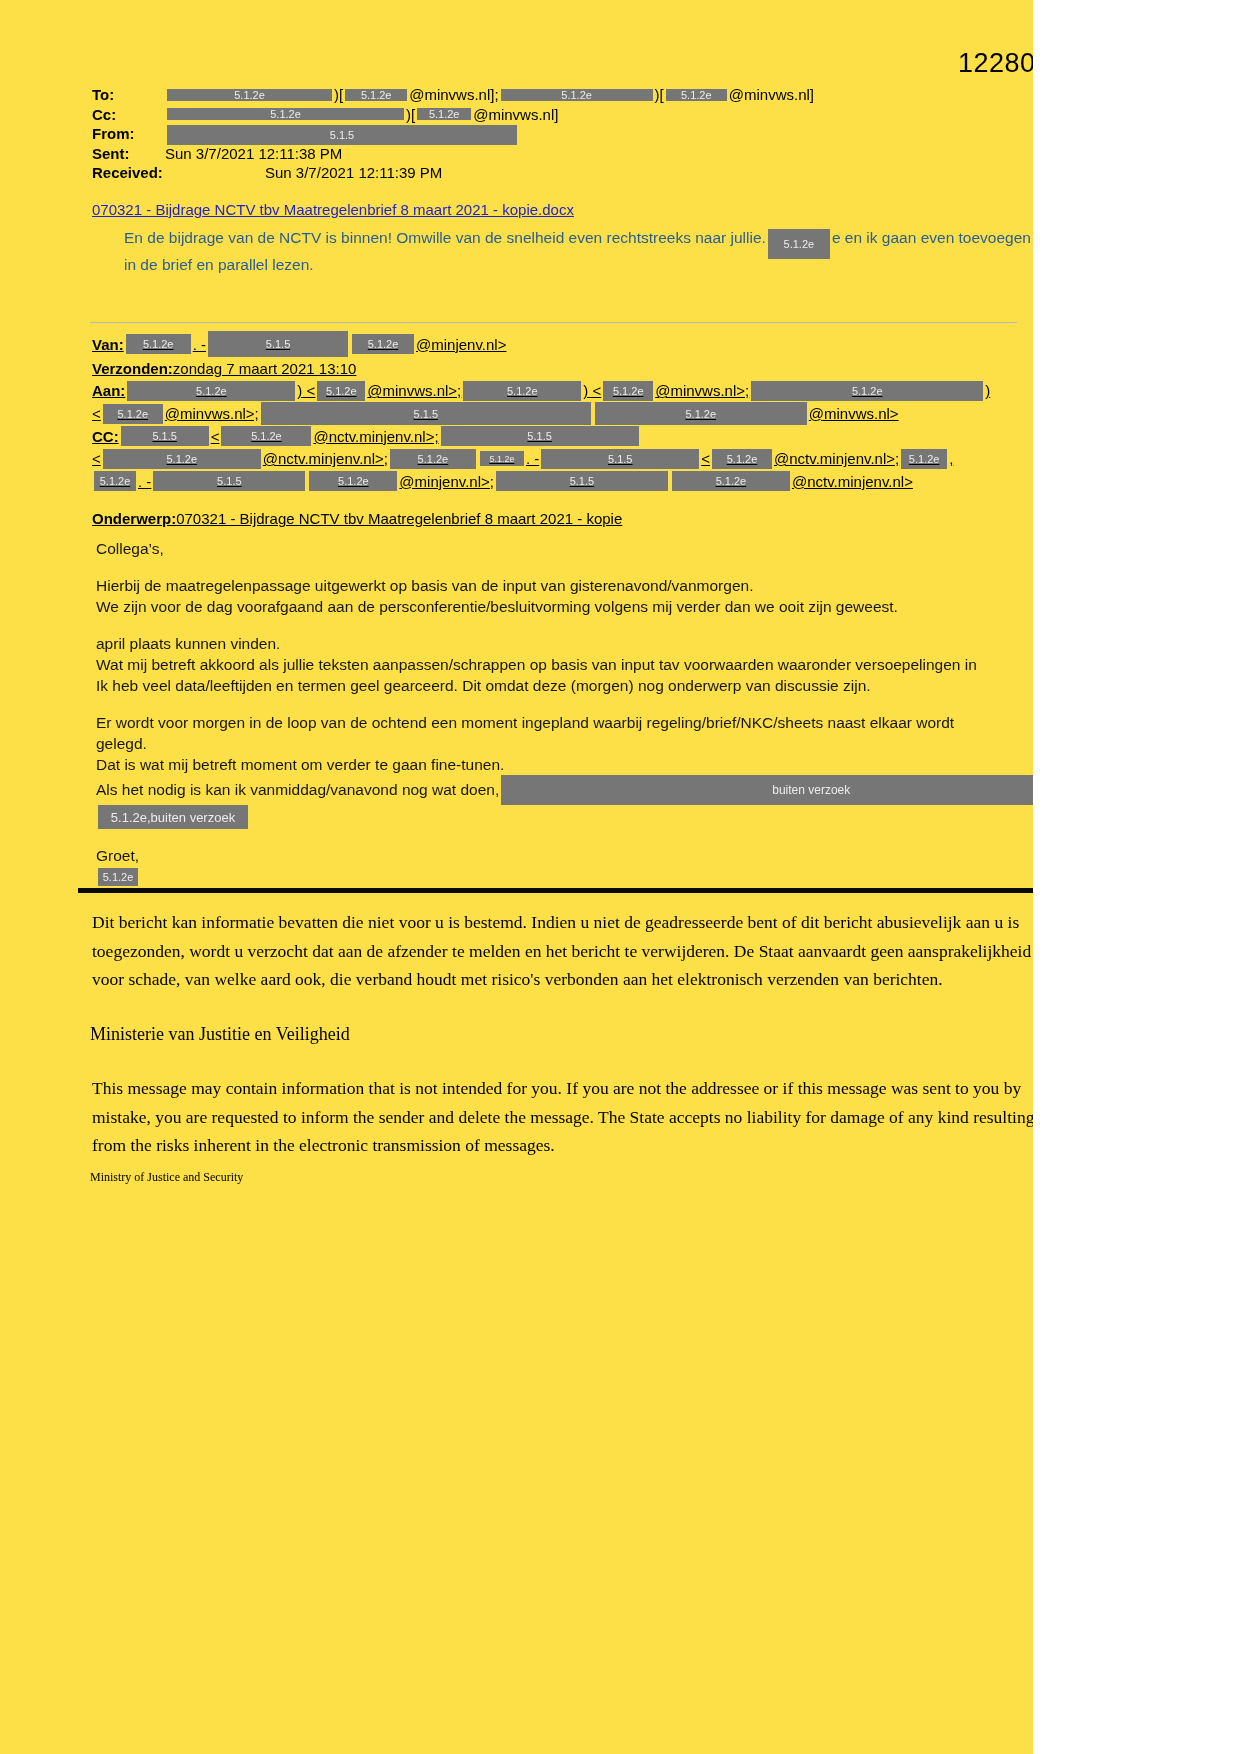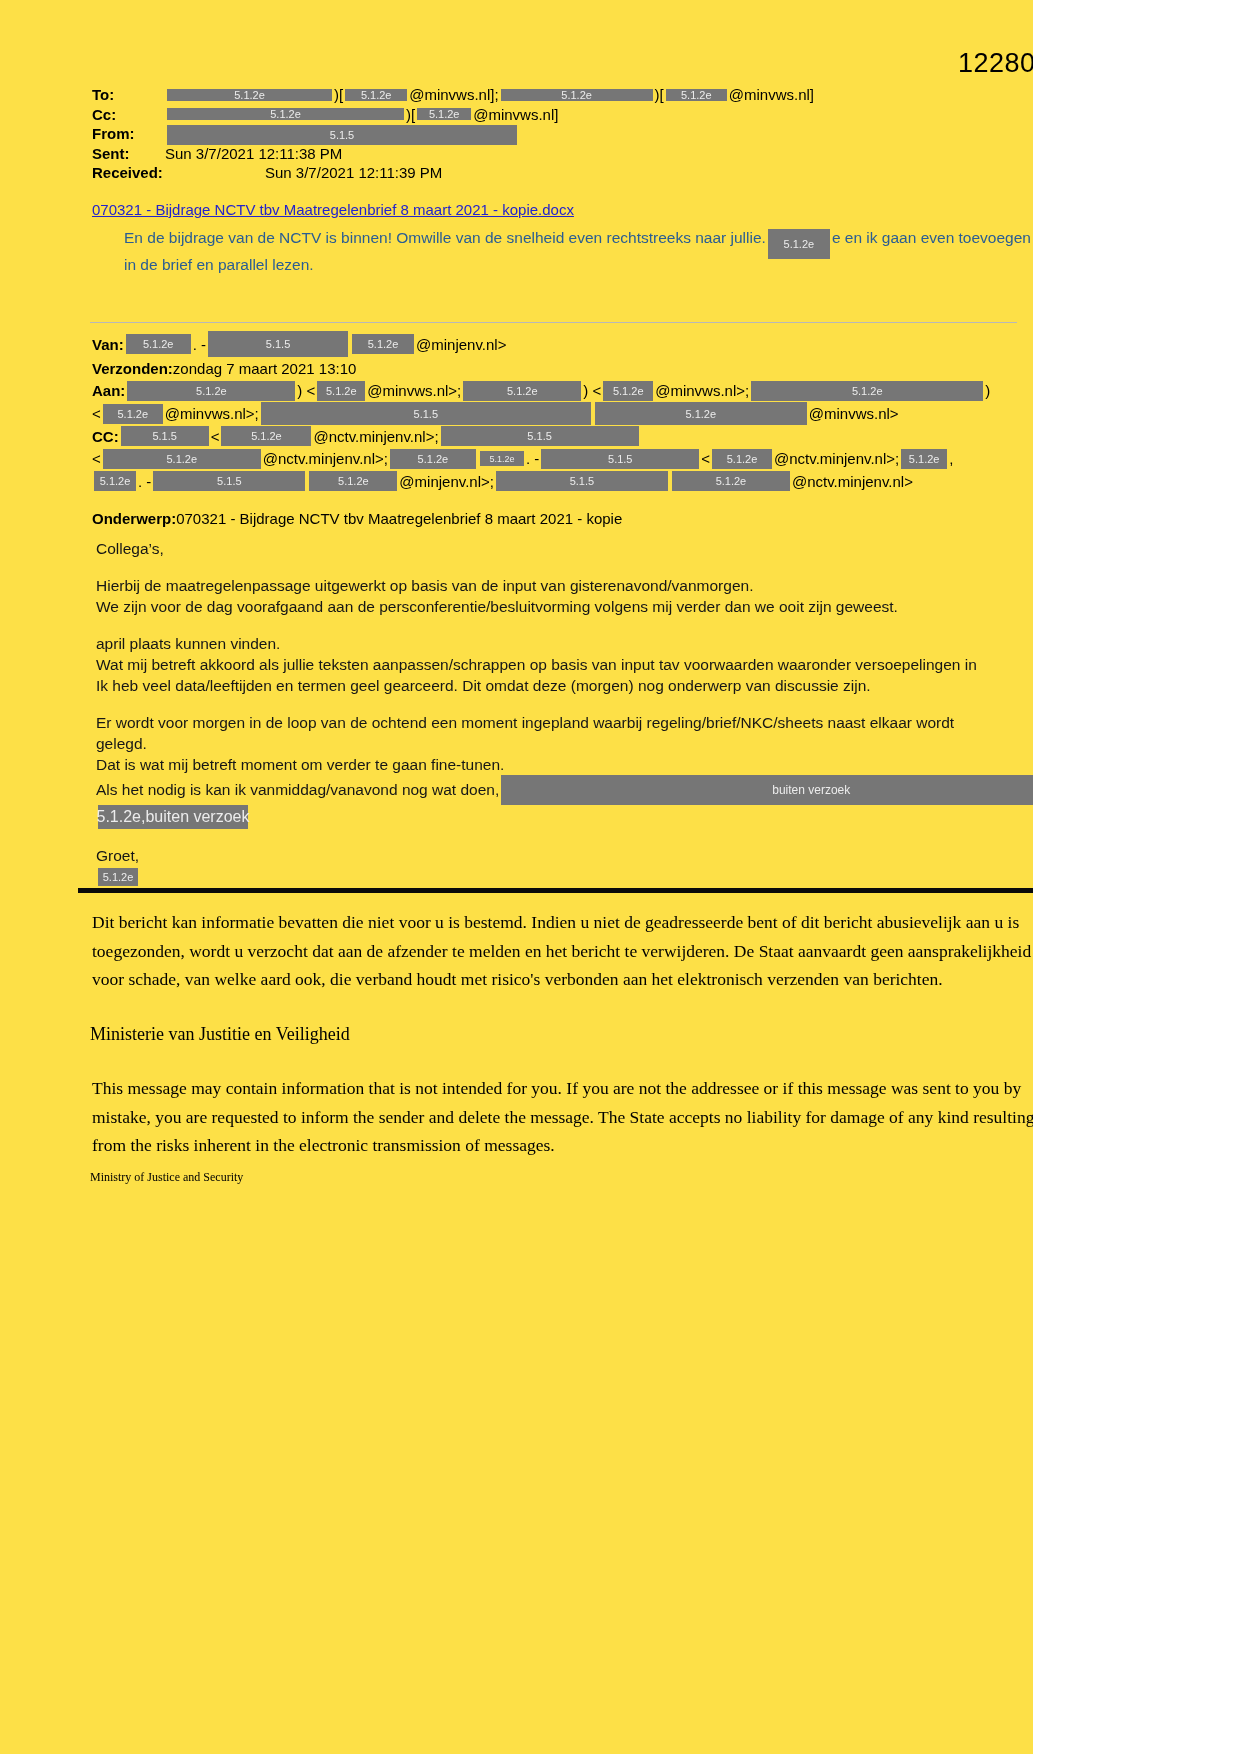--- a/index.html
+++ b/index.html
@@ -25,21 +25,21 @@
     font-size:15px;color:#2323cc;text-decoration:underline;cursor:pointer;
   }
   
   .note{position:absolute;left:100px;top:229px;width:930px;
     font-size:15.5px;color:#2a5d93;}
   .note .line{height:27px;display:flex;align-items:flex-start;white-space:nowrap;margin-left:24px;}
   .note .redact{height:30px;}
   
   .qdivider{position:absolute;left:90px;top:322px;width:927px;height:1px;background:#b8b8b8;}
   
-  .q{position:absolute;left:92px;top:331px;font-size:15px;color:#000;}
+  .q{position:absolute;left:92px;top:331px;font-size:15px;color:#000;text-decoration:underline;}
   .q .line{min-height:22.5px;display:flex;align-items:center;white-space:nowrap;}
   .q .line:last-child{margin-top:15px;}
   .q .redact{height:20px;}
   
   .body{position:absolute;left:96px;top:538px;font-size:15.5px;color:#161616;}
   .bpara{margin:0 0 16px 0;}
   .body .line{min-height:21px;display:flex;align-items:center;white-space:nowrap;}
   .body .redact{height:20px;}
   
   .redact{
@@ -230,21 +230,21 @@
           <span>gelegd.</span>
         </div>
         <div class="line">
           <span>Dat is wat mij betreft moment om verder te gaan fine-tunen.</span>
         </div>
         <div class="line">
           <span>Als het nodig is kan ik vanmiddag/vanavond nog wat doen,</span>
           <span class="redact" style="width: 620px; height: 30px; font-size: 12px;">buiten verzoek</span>
         </div>
         <div class="line">
-          <span class="redact" style="width: 150px; height: 24px; font-size: 16px;">5.1.2e,buiten verzoek</span>
+          <span class="redact" style="width: 150px; height: 24px; font-size: 13px;">5.1.2e,buiten verzoek</span>
         </div>
       </div>
       <div class="bpara">
         <div class="line">
           <span>Groet,</span>
         </div>
         <div class="line">
           <span class="redact" style="width: 40px; height: 18px;">5.1.2e</span>
         </div>
       </div>

